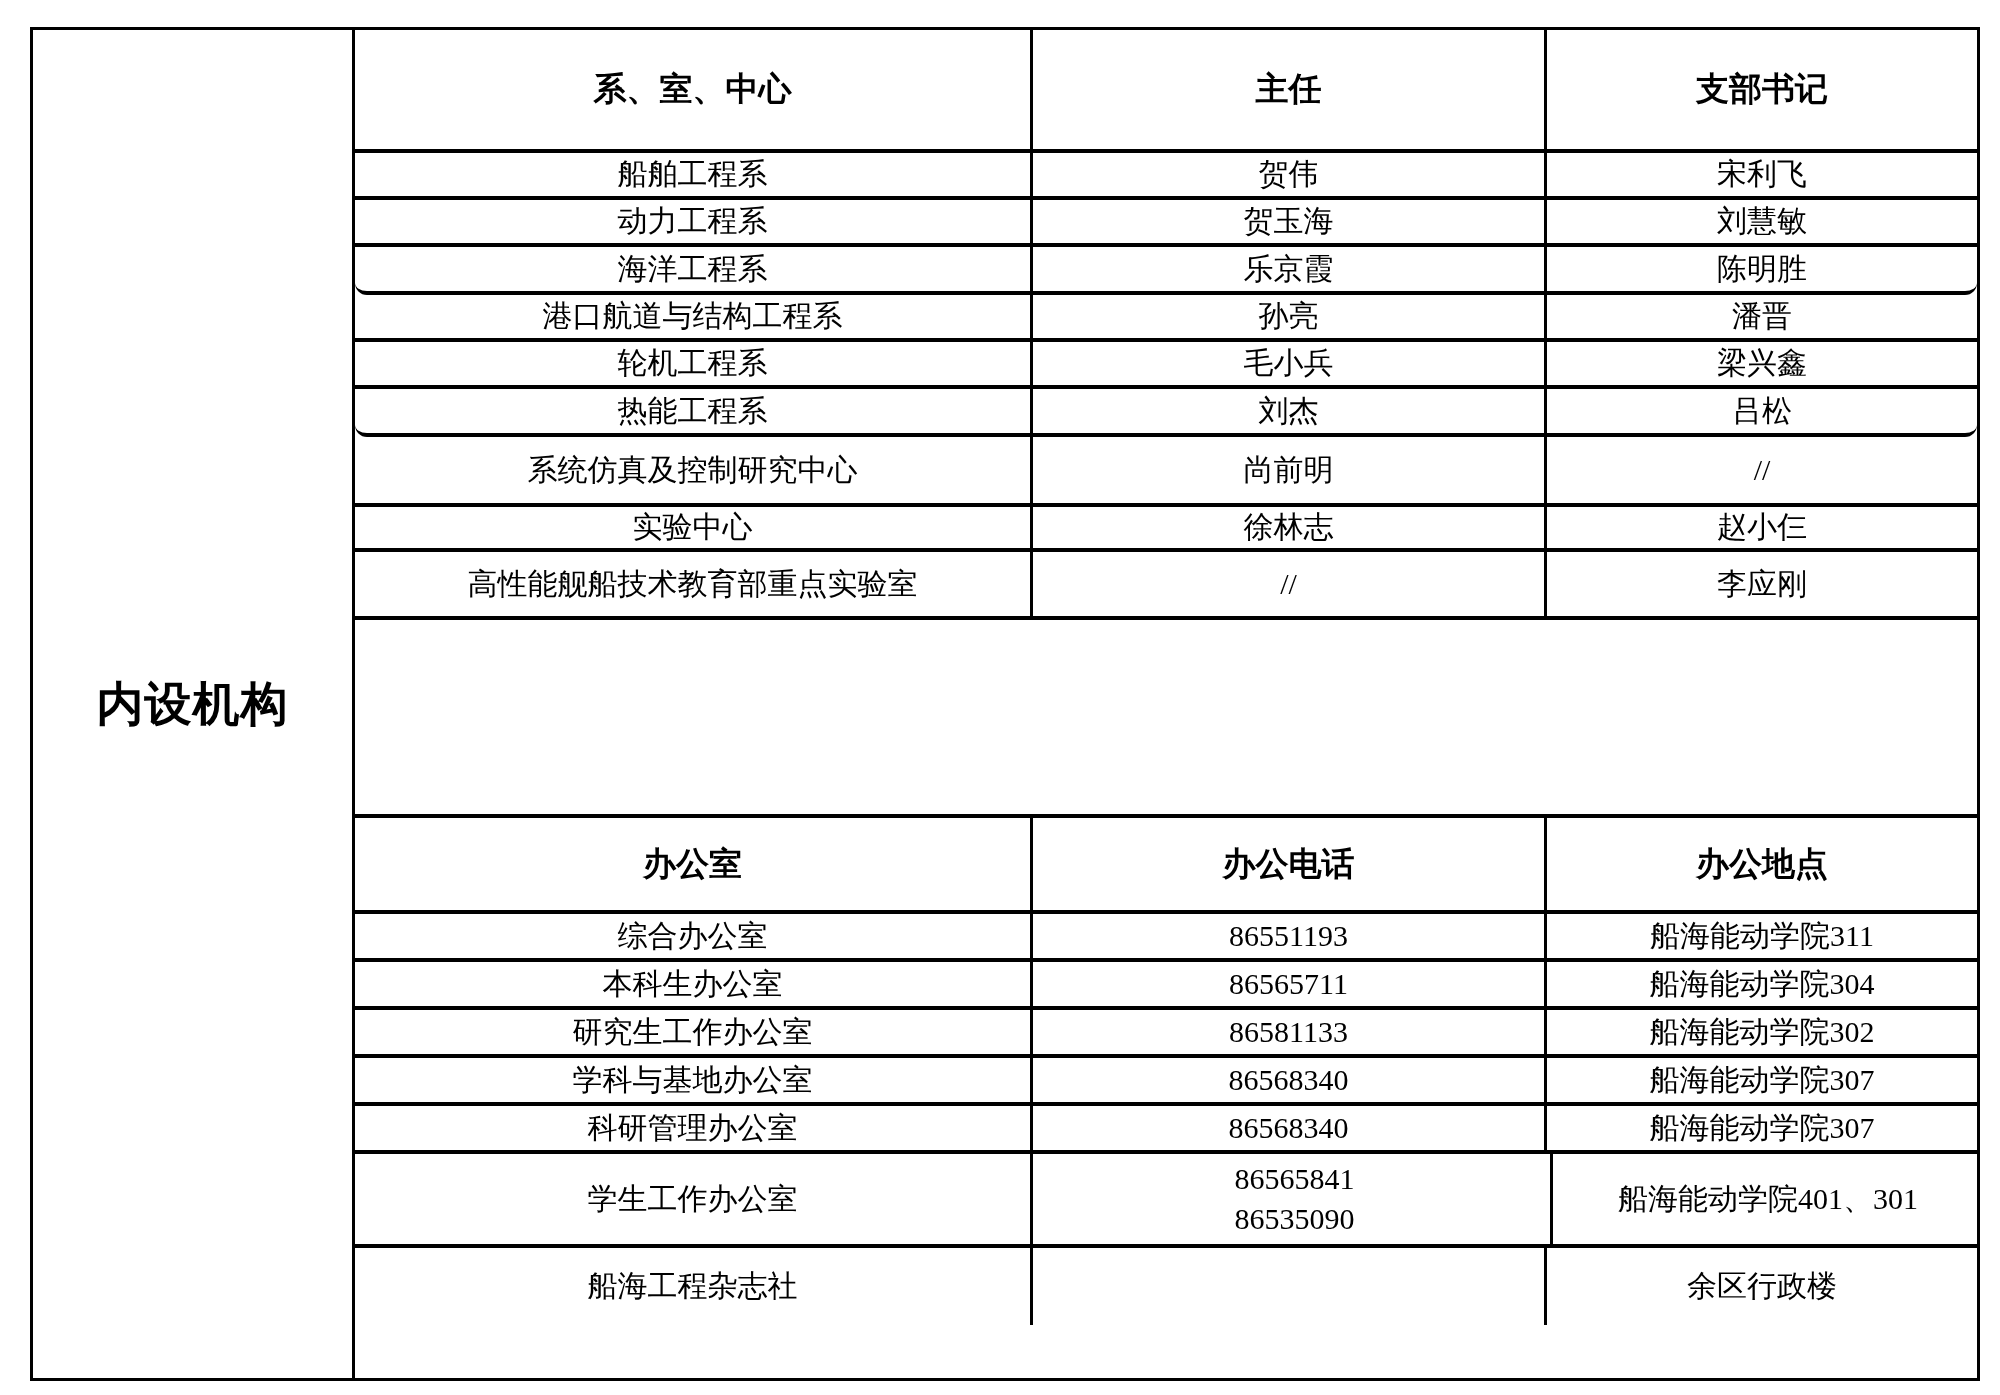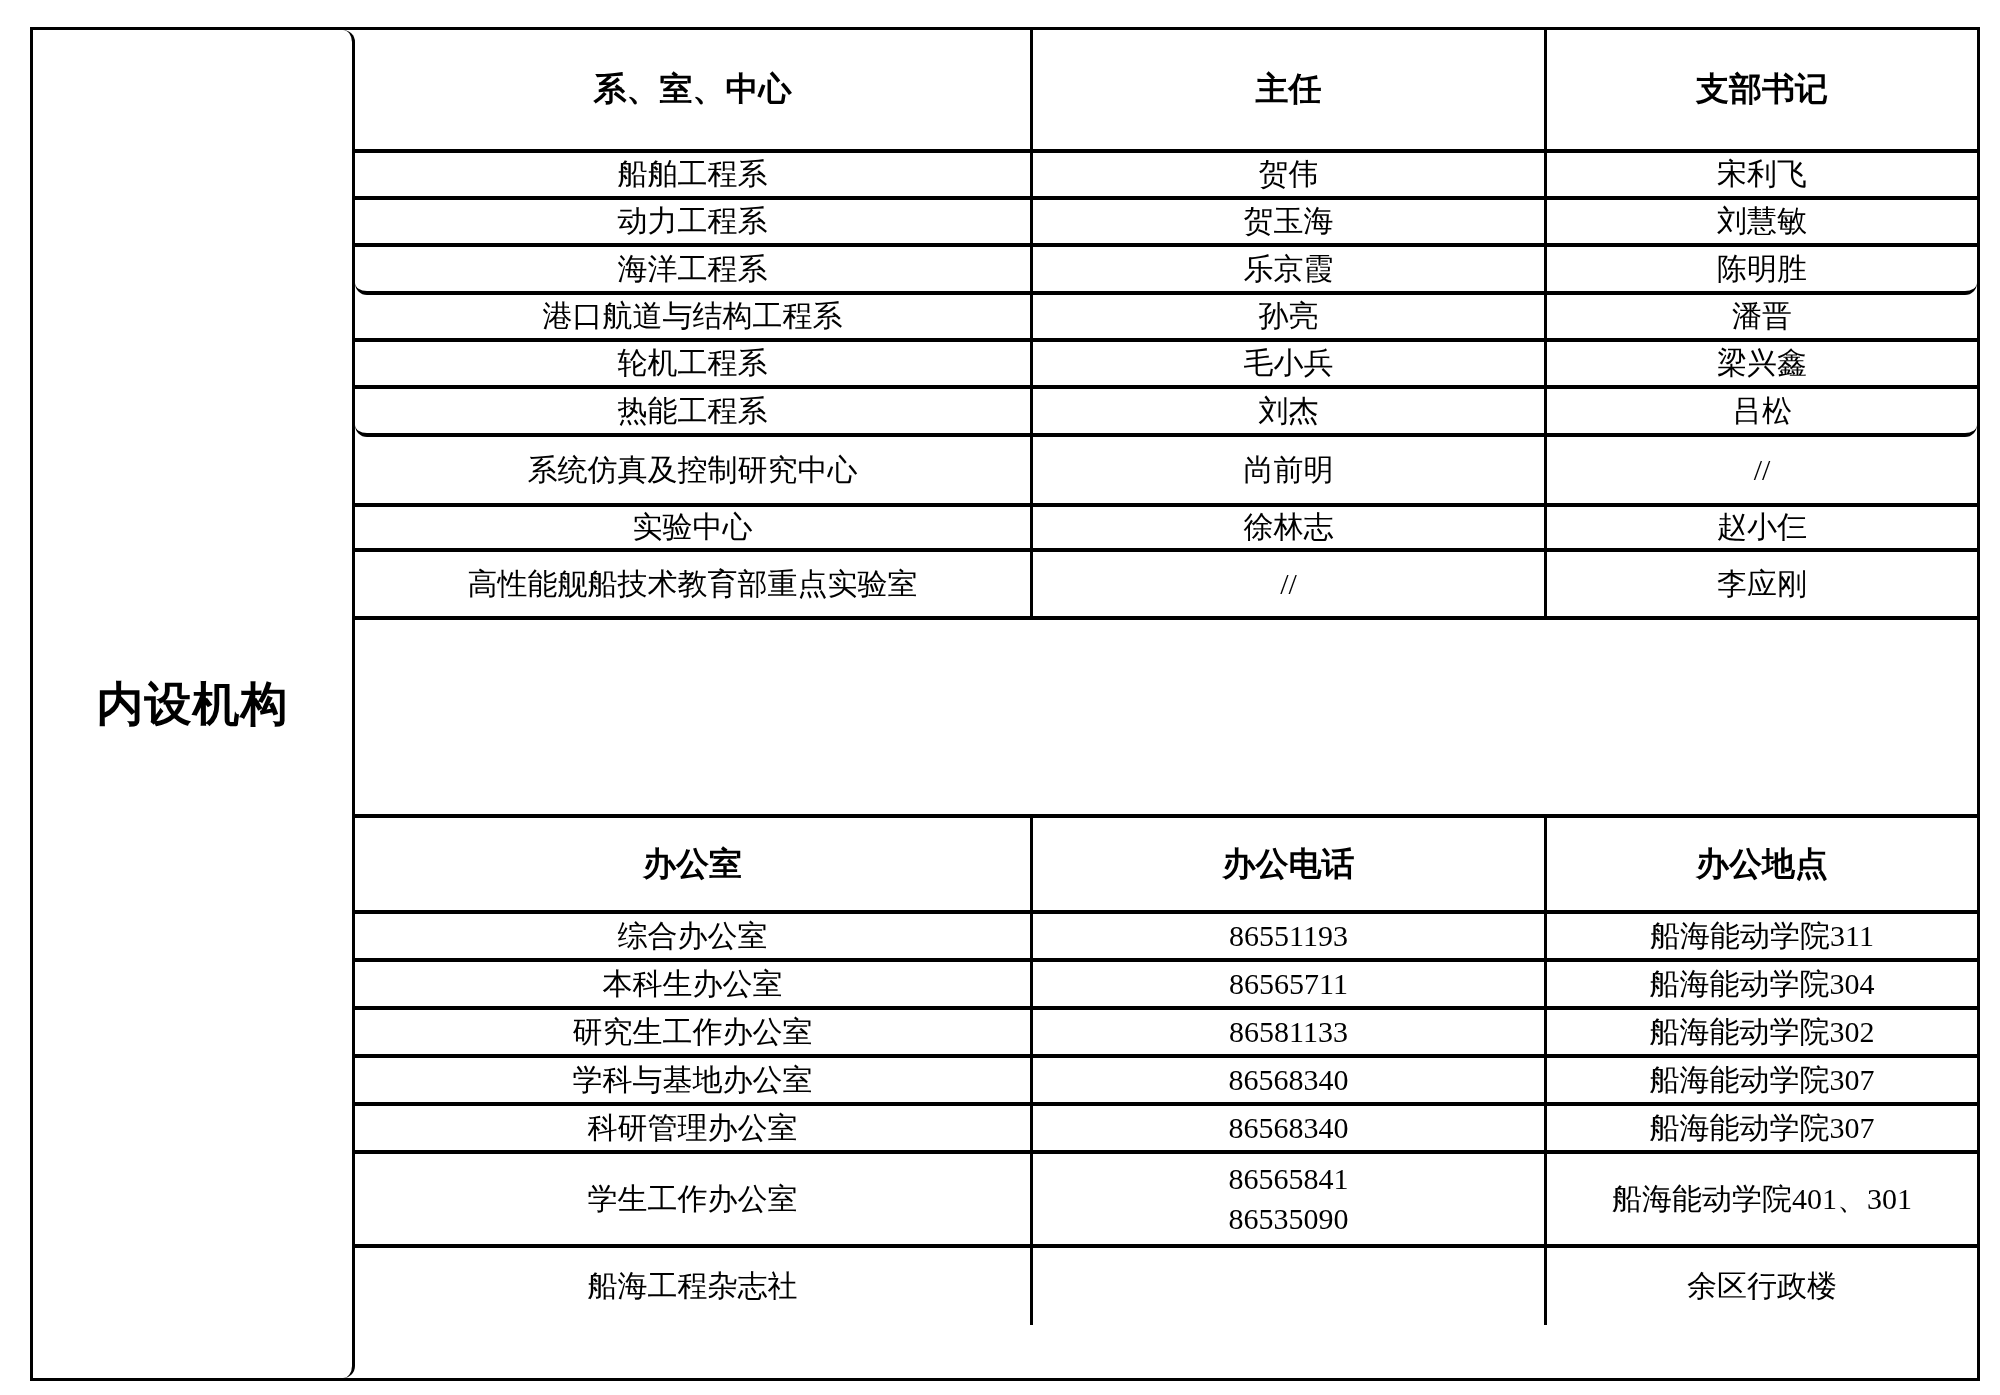--- a/index.html
+++ b/index.html
@@ -24,21 +24,20 @@
     background: #ffffff;
   }
   .label-col {
     width: 322px;
     flex: 0 0 322px;
     border-right: 3px solid #000000;
     box-sizing: border-box;
     display: flex;
     align-items: center;
     justify-content: center;
-    border-radius: 12px;
   }
   .label-col .label-text {
     font-size: 47px;
     font-weight: 700;
     letter-spacing: 1px;
     font-family: "Liberation Serif", "DejaVu Serif", serif;
   }
   .main-col {
     flex: 1;
     display: flex;
@@ -74,21 +73,21 @@
   
   .rh-hdrA  { height: 123px; }
   .rh-a     { height: 47px; }
   .rh-b     { height: 48px; border-radius: 12px; }
   .rh-sim   { height: 70px; }
   .rh-exp   { height: 45px; }
   .rh-key   { height: 68px; }
   .rh-empty { height: 198px; }
   .rh-hdrB  { height: 96px; }
   .rh-off   { height: 48px; }
-  .rh-stu   { height: 94px; }
+  .rh-stu   { height: 94px; gap: 6px; }
   .rh-jrn   { height: 77px; border-bottom: none; }
   .phone-line { display: block; }
 </style>
 </head>
 <body>
 
 <div class="org-table">
 
   <div class="label-col">
     <span class="label-text">内设机构</span>

